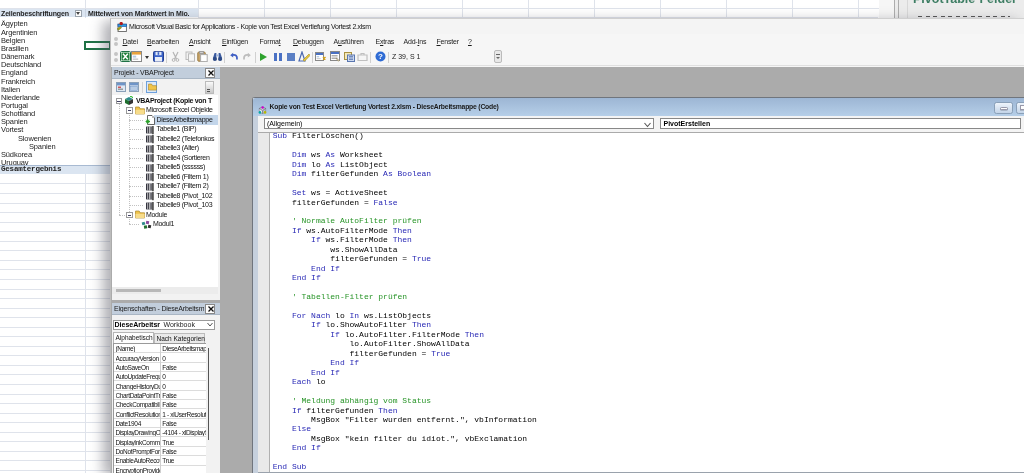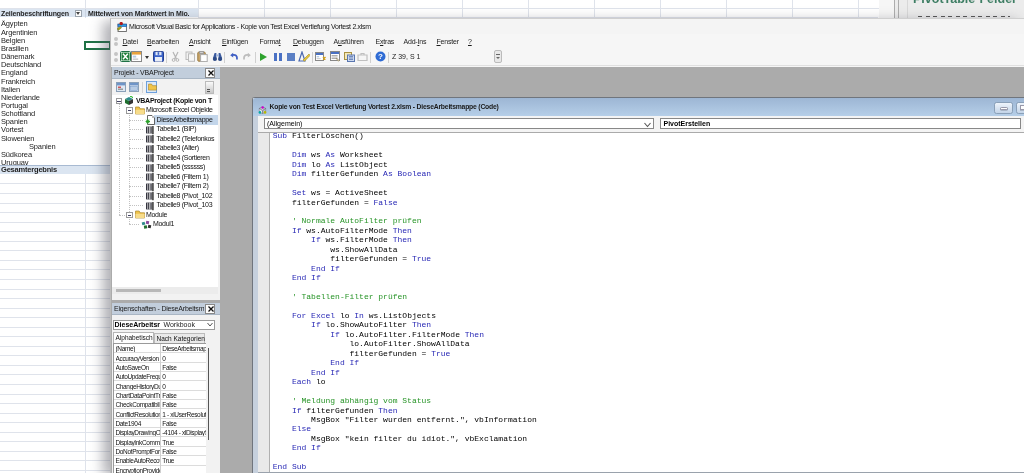--- a/index.html
+++ b/index.html
@@ -44,26 +44,26 @@
 <div class="cell" style="left:1px;top:52.0px;">Dänemark</div>
 <div class="cell" style="left:1px;top:60.1px;">Deutschland</div>
 <div class="cell" style="left:1px;top:68.3px;">England</div>
 <div class="cell" style="left:1px;top:76.5px;">Frankreich</div>
 <div class="cell" style="left:1px;top:84.6px;">Italien</div>
 <div class="cell" style="left:1px;top:92.8px;">Niederlande</div>
 <div class="cell" style="left:1px;top:100.9px;">Portugal</div>
 <div class="cell" style="left:1px;top:109.1px;">Schottland</div>
 <div class="cell" style="left:1px;top:117.2px;">Spanien</div>
 <div class="cell" style="left:1px;top:125.4px;">Vortest</div>
-<div class="cell" style="left:1px;top:133.5px;">Slowenien</div>
+<div class="cell" style="left:18px;top:133.5px;">Slowenien</div>
 <div class="cell" style="left:1px;top:141.7px;padding-left:28px;">Spanien</div>
 <div class="cell" style="left:1px;top:149.8px;">Südkorea</div>
 <div class="cell" style="left:1px;top:158.0px;">Uruguay</div>
 <div class="a" style="left:0;top:165.1px;width:110px;height:9.2px;background:#dbe5f1;border-top:1px solid #a8bad2;"></div>
-<div class="cell" style="left:1px;top:165.4px;font-weight:bold;letter-spacing:-0.2px;">Gesamtergebnis</div>
+<div class="cell" style="left:1px;top:165.4px;font-weight:bold;letter-spacing:-0.2px;font-family:Liberation Mono, monospace;">Gesamtergebnis</div>
 <div class="a" style="left:83.5px;top:40.6px;width:27px;height:9.4px;border:2px solid #1e7145;"></div>
 <div class="hl" style="left:0;top:183.4px;width:110px;"></div>
 <div class="hl" style="left:0;top:193.0px;width:110px;"></div>
 <div class="hl" style="left:0;top:202.5px;width:110px;"></div>
 <div class="hl" style="left:0;top:212.1px;width:110px;"></div>
 <div class="hl" style="left:0;top:221.6px;width:110px;"></div>
 <div class="hl" style="left:0;top:231.2px;width:110px;"></div>
 <div class="hl" style="left:0;top:240.7px;width:110px;"></div>
 <div class="hl" style="left:0;top:250.3px;width:110px;"></div>
 <div class="hl" style="left:0;top:259.8px;width:110px;"></div>
@@ -476,21 +476,21 @@
     <span class="c">' Normale AutoFilter prüfen</span>
     <span class="k">If</span> ws.AutoFilterMode <span class="k">Then</span>
         <span class="k">If</span> ws.FilterMode <span class="k">Then</span>
             ws.ShowAllData
             filterGefunden = <span class="k">True</span>
         <span class="k">End If</span>
     <span class="k">End If</span>
 
     <span class="c">' Tabellen-Filter prüfen</span>
 
-    <span class="k">For Excel</span> lo <span class="k">In</span> ws.ListObjects
+    <span class="k">For Nach</span> lo <span class="k">In</span> ws.ListObjects
         <span class="k">If</span> lo.ShowAutoFilter <span class="k">Then</span>
             <span class="k">If</span> lo.AutoFilter.FilterMode <span class="k">Then</span>
                 lo.AutoFilter.ShowAllData
                 filterGefunden = <span class="k">True</span>
             <span class="k">End If</span>
         <span class="k">End If</span>
     <span class="k">Each</span> lo
 
     <span class="c">' Meldung abhängig vom Status</span>
     <span class="k">If</span> filterGefunden <span class="k">Then</span>

